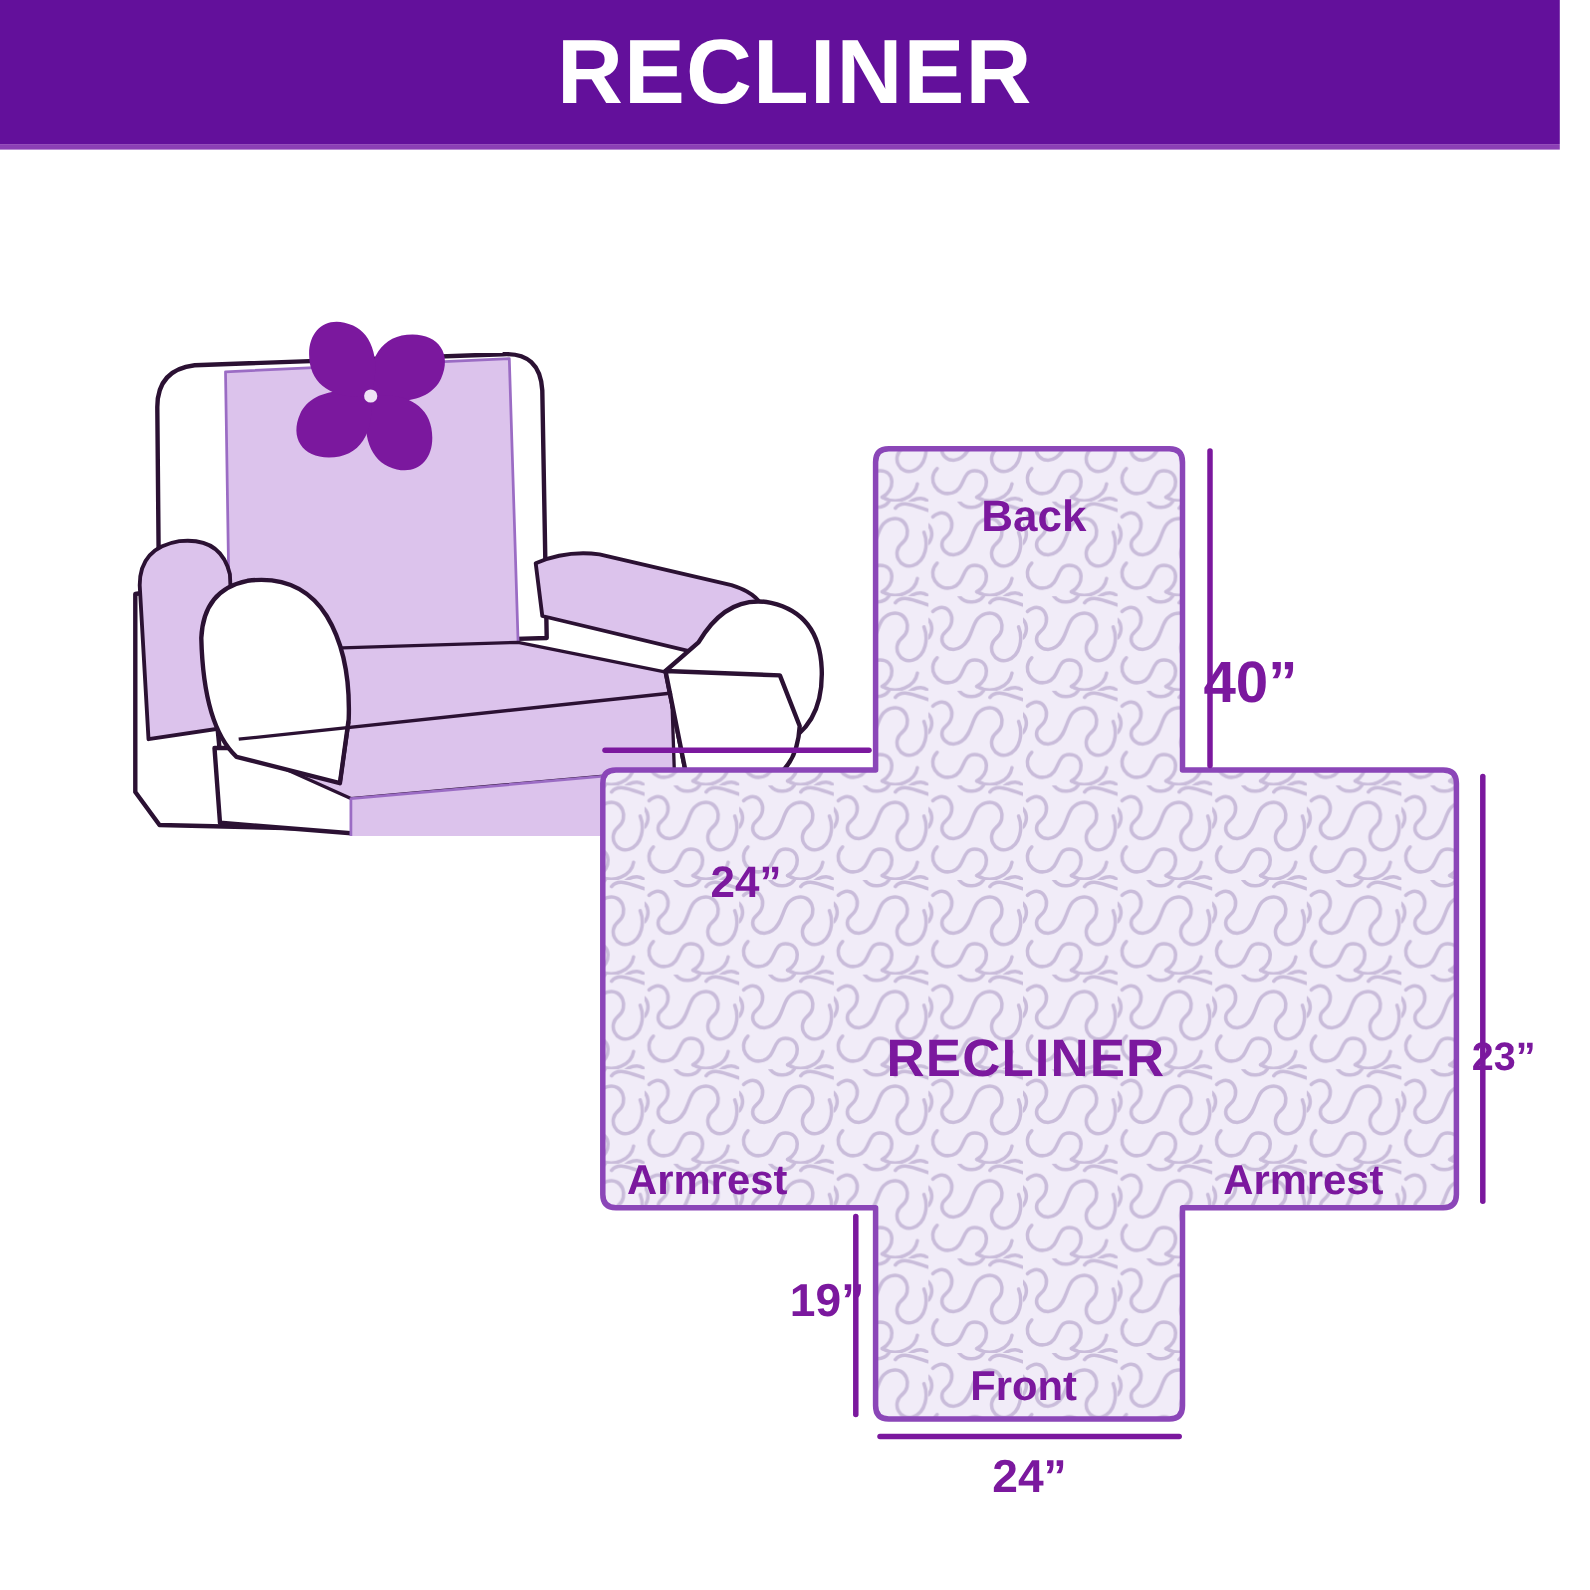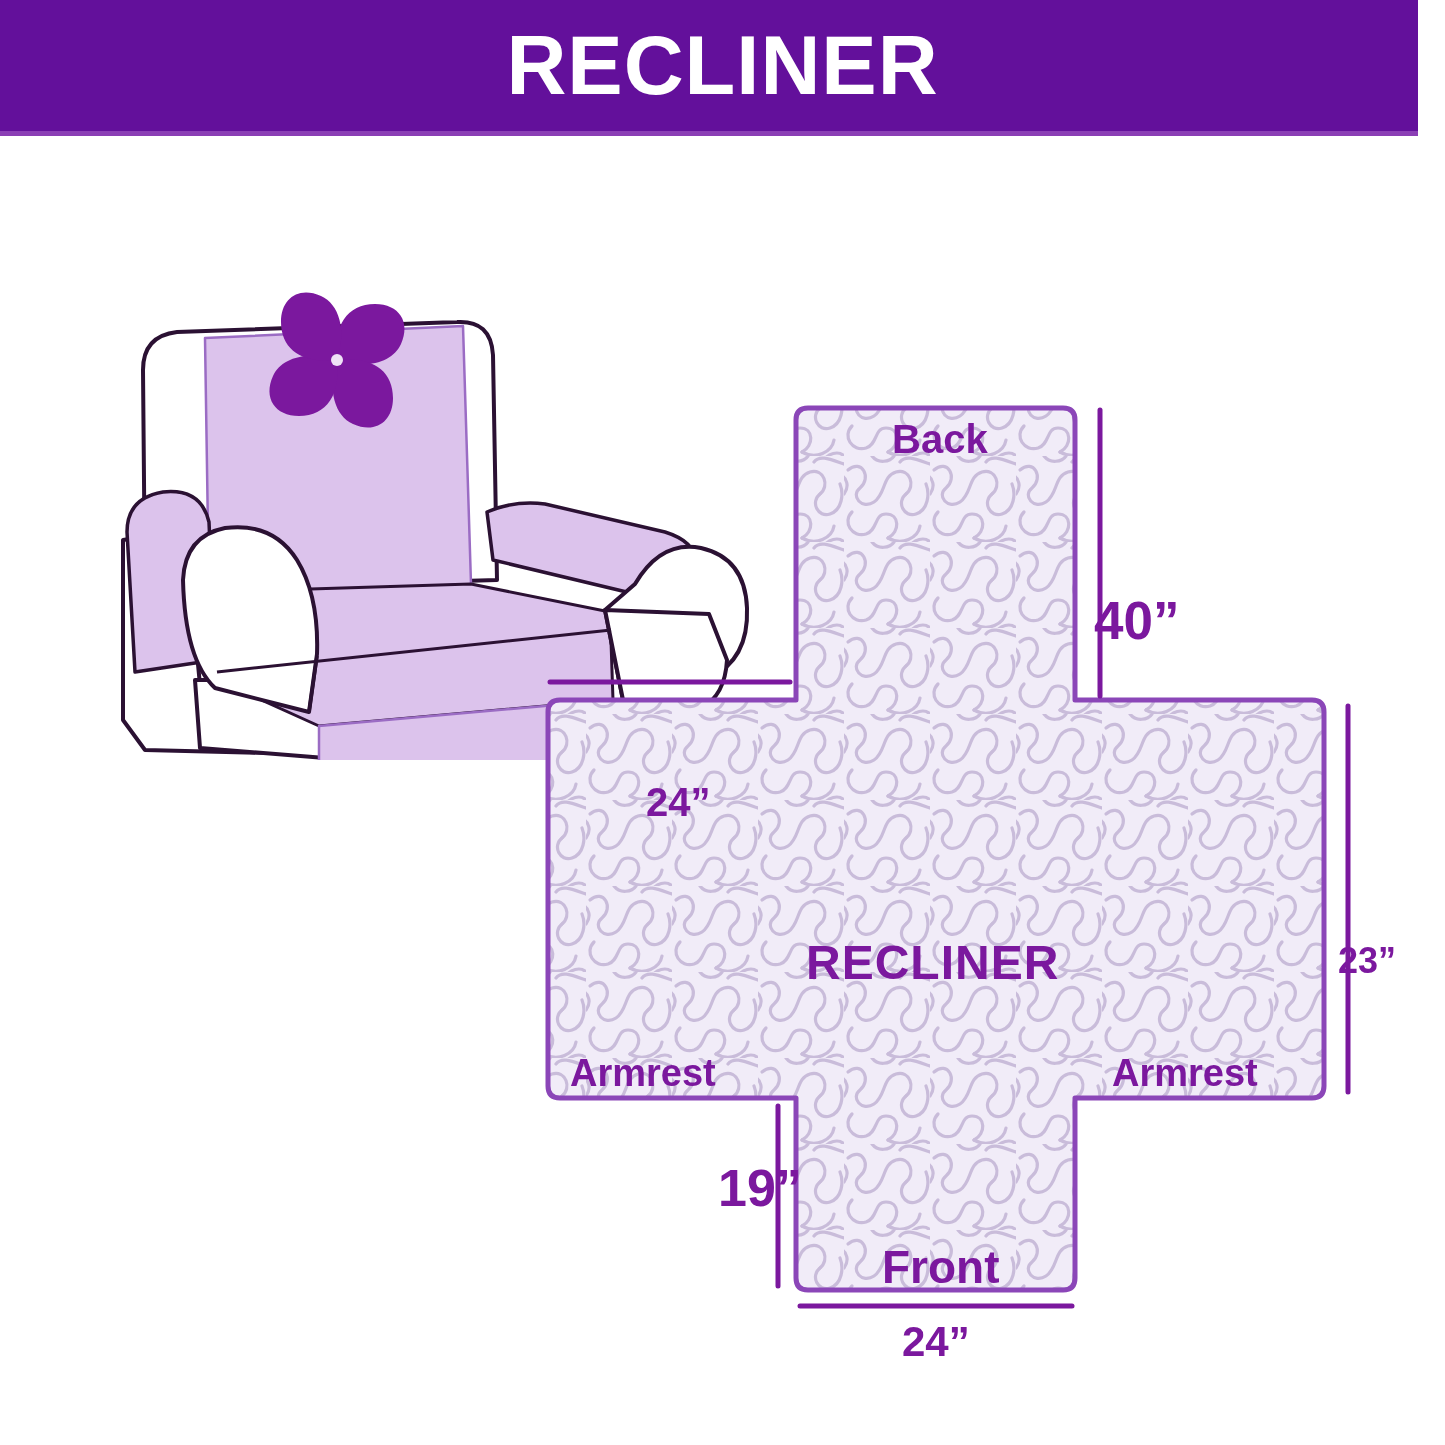--- a/index.html
+++ b/index.html
@@ -205,33 +205,33 @@
 
     <line x1="50" y1="312" x2="290" y2="312" stroke="#7B189E" stroke-width="5" stroke-linecap="round"></line>
 
     <line x1="848" y1="336" x2="848" y2="722" stroke="#7B189E" stroke-width="5" stroke-linecap="round"></line>
 
     <line x1="278" y1="736" x2="278" y2="916" stroke="#7B189E" stroke-width="5" stroke-linecap="round"></line>
 
     <line x1="300" y1="936" x2="572" y2="936" stroke="#7B189E" stroke-width="5" stroke-linecap="round"></line>
   </svg>
 
-  <div class="piece-label" style="left:892px; top:417px; font-size:40px;">Back</div>
+  <div class="piece-label" style="left:892px; top:448px; font-size:40px;">Back</div>
 
   <div class="piece-label" style="left:806px; top:935px; font-size:48px; letter-spacing:1px;">RECLINER</div>
 
   <div class="piece-label" style="left:570px; top:1052px; font-size:38px;">Armrest</div>
 
   <div class="piece-label" style="left:1112px; top:1052px; font-size:38px;">Armrest</div>
 
-  <div class="piece-label" style="left:882px; top:1240px; font-size:46px;">Front</div>
+  <div class="piece-label" style="left:882px; top:1240px; font-size:38px;">Front</div>
 
   <div class="dim-label" style="left:1094px; top:590px; font-size:53px;">40”</div>
 
   <div class="dim-label" style="left:646px; top:780px; font-size:40px;">24”</div>
 
   <div class="dim-label" style="left:1338px; top:940px; font-size:36px;">23”</div>
 
-  <div class="dim-label" style="left:718px; top:1158px; font-size:52px;">19”</div>
+  <div class="dim-label" style="left:718px; top:1158px; font-size:42px;">19”</div>
 
   <div class="dim-label" style="left:902px; top:1318px; font-size:42px;">24”</div>
 
 </div>
 
 </body></html>

